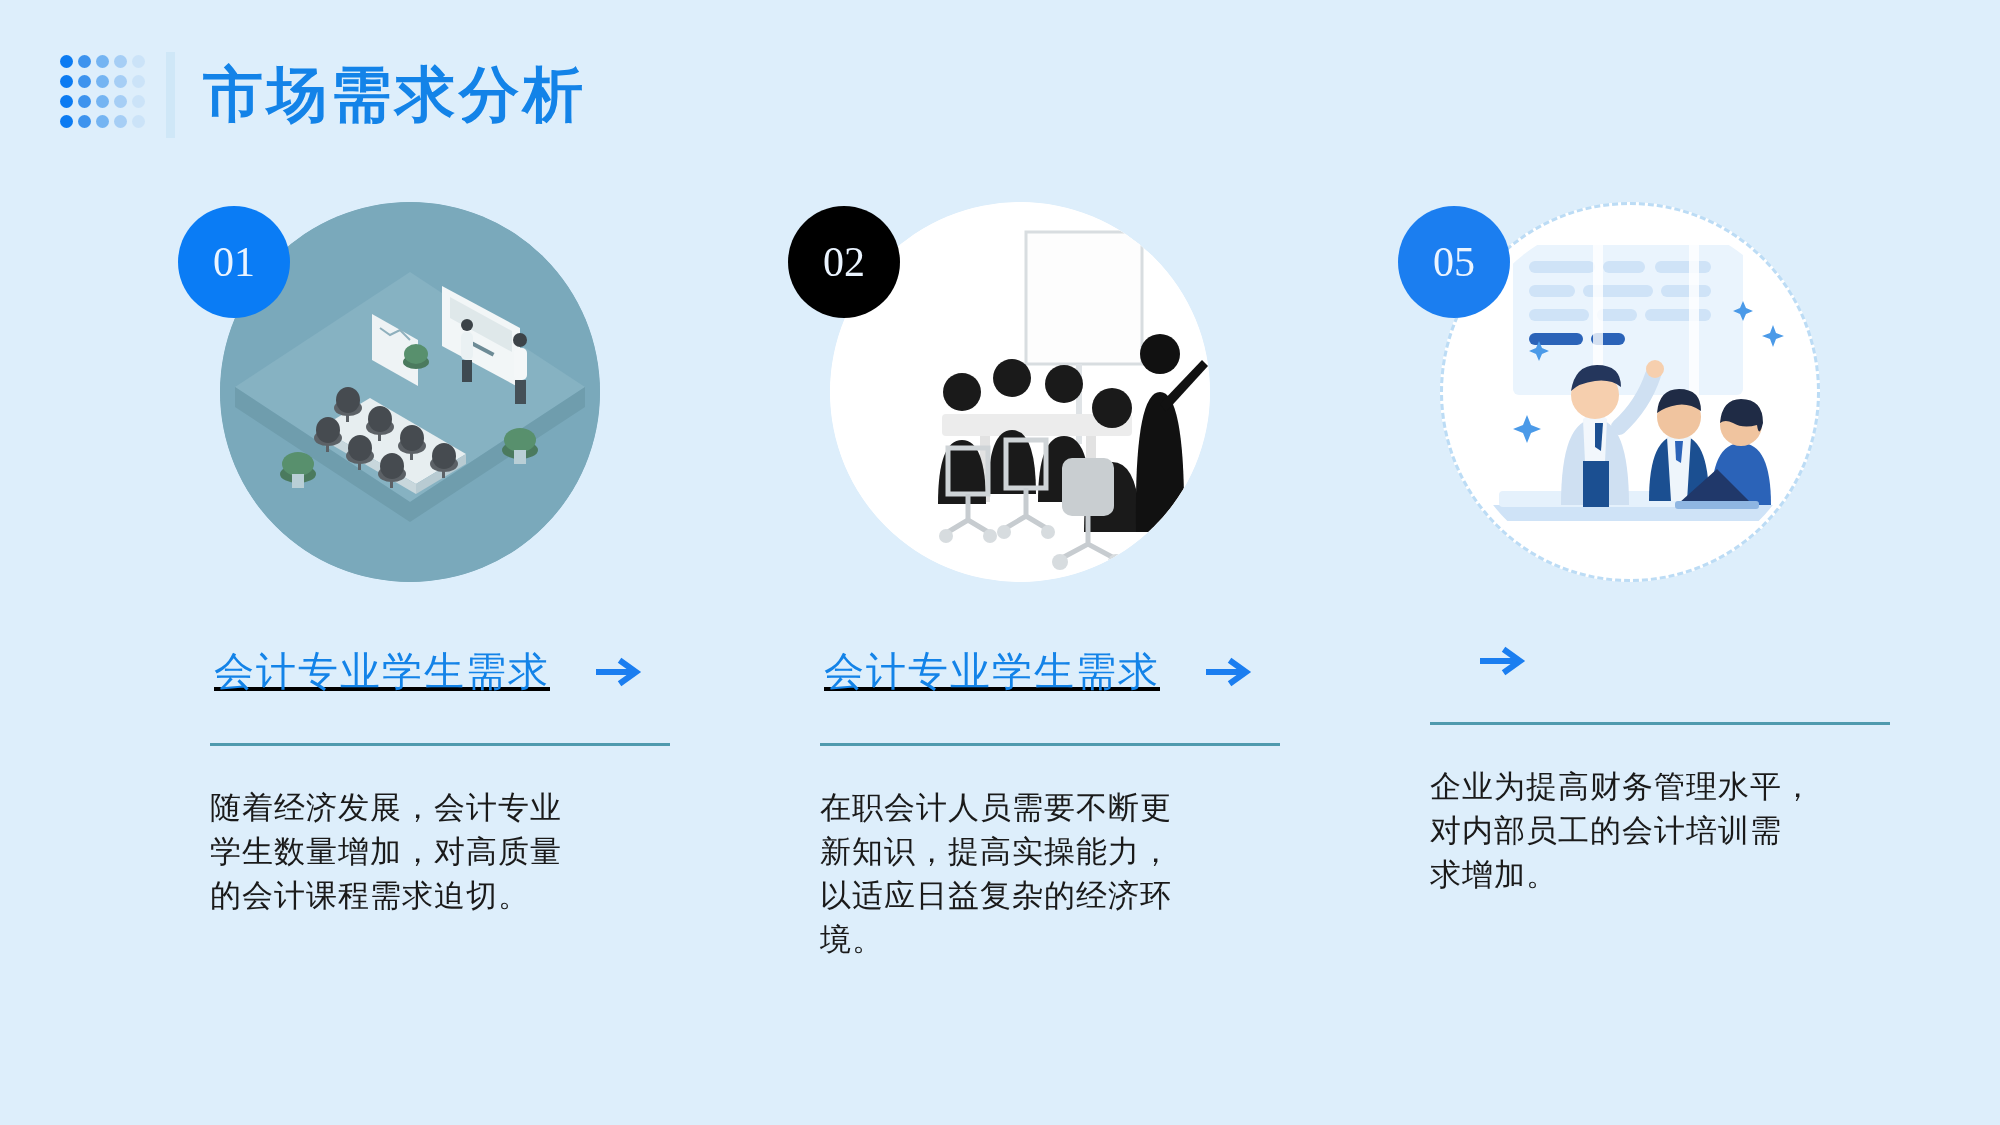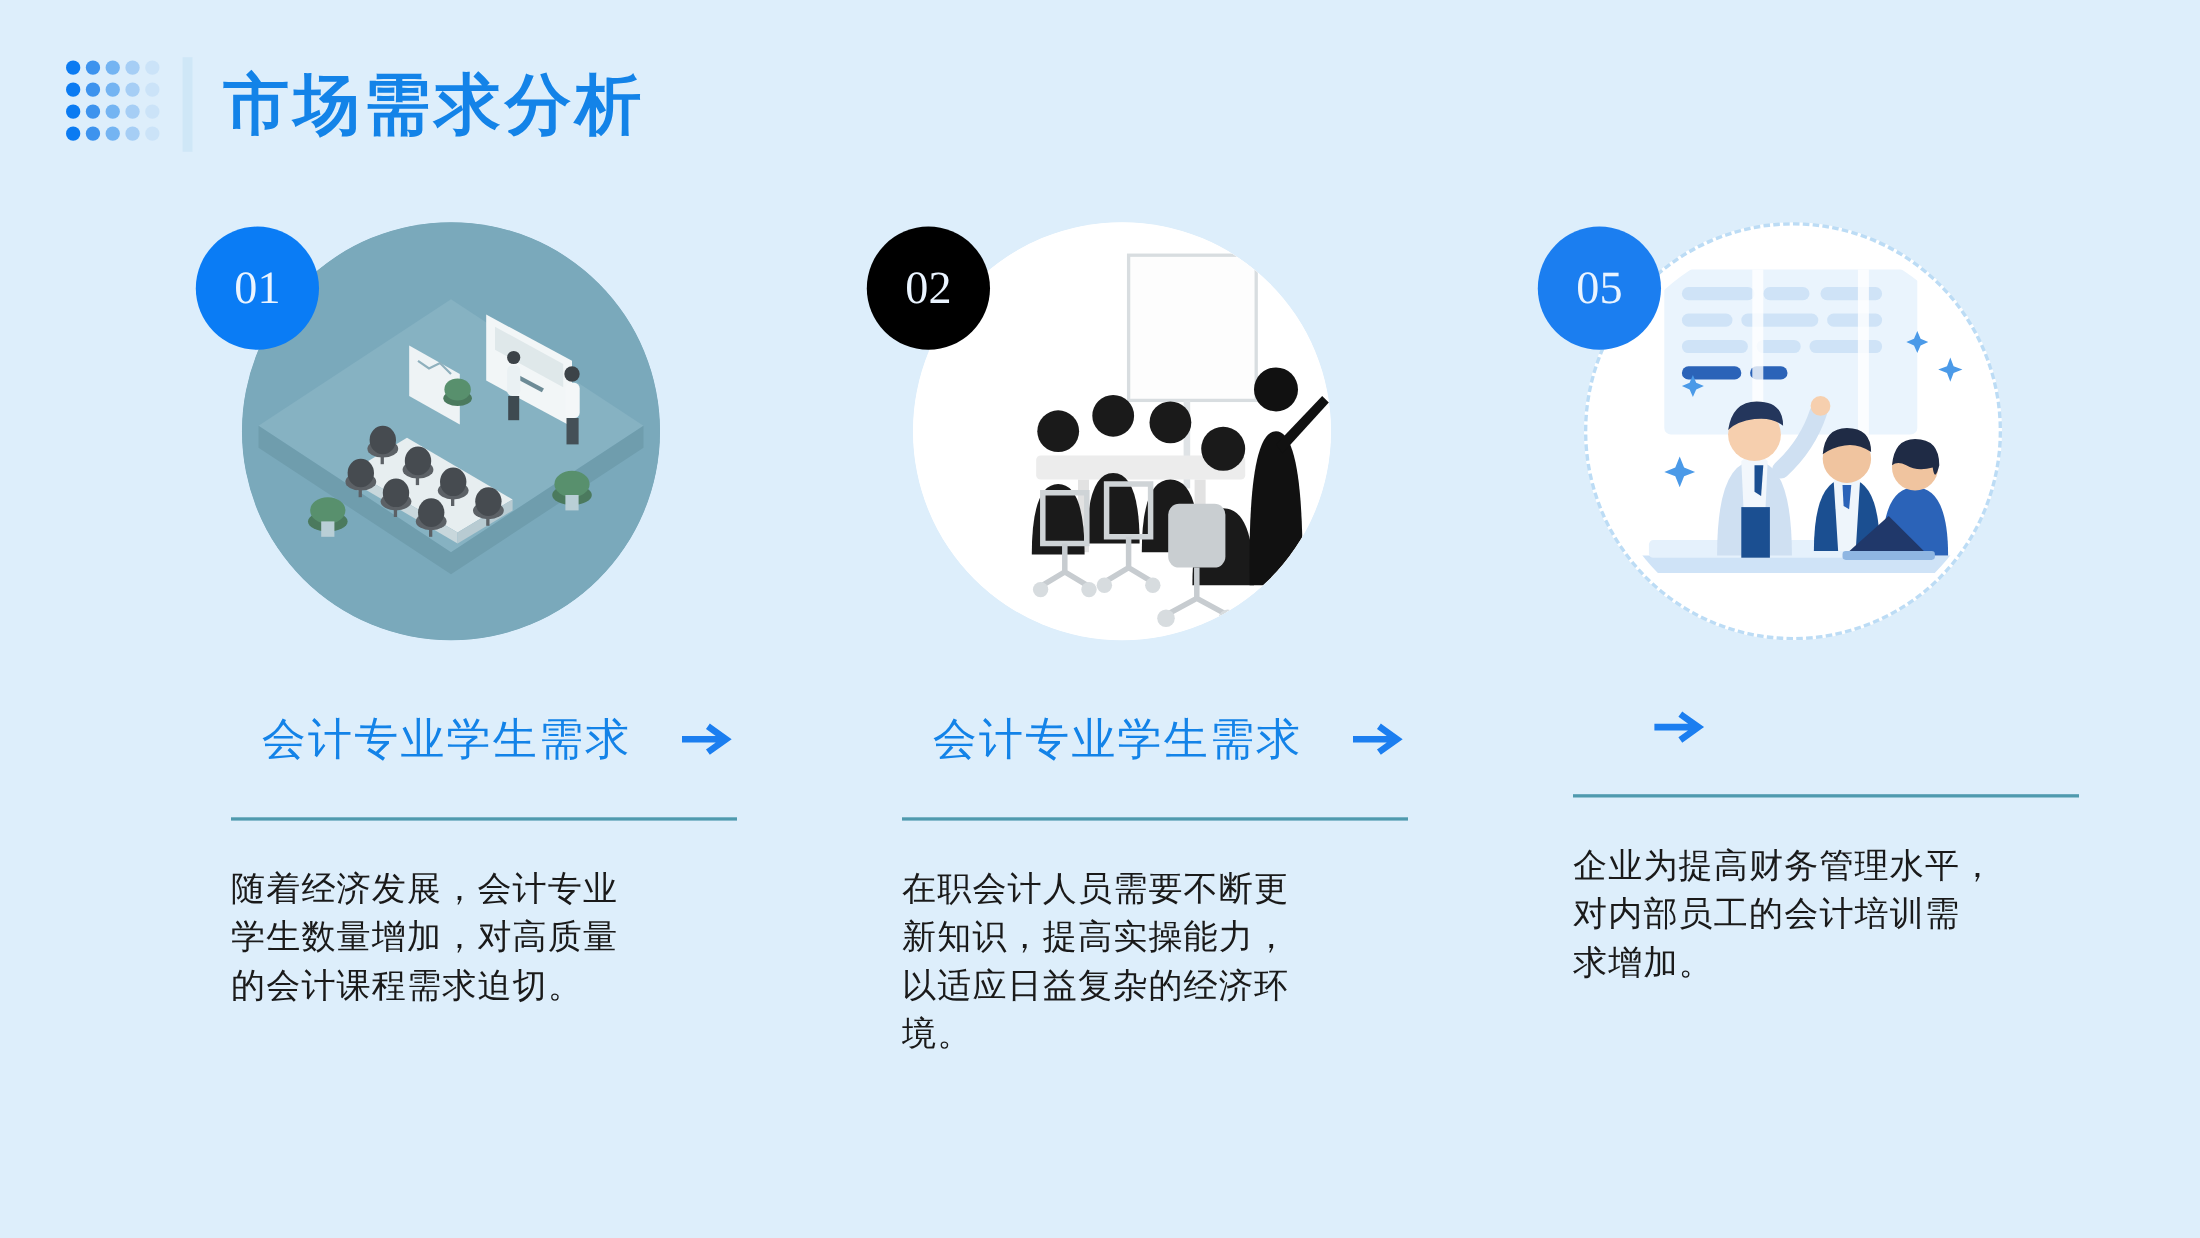--- a/index.html
+++ b/index.html
@@ -27,21 +27,21 @@
   .card:nth-child(2){ margin-left:-10px; }
   .card:nth-child(3){ margin-left:-10px; }
 
   .media{ position:relative; width:380px; height:380px; margin-left:70px; }
   .circle-img{ position:absolute; left:0; top:0; width:380px; height:380px; border-radius:50%;
                overflow:hidden; }
   .badge{ position:absolute; left:-42px; top:4px; width:112px; height:112px; border-radius:50%;
           display:flex; align-items:center; justify-content:center;
           font-family:"Liberation Serif", serif; font-size:42px; color:#eaf4ff; z-index:3; }
 
-  .headrow{ display:flex; align-items:center; margin:62px 0 0 88px; }
+  .headrow{ display:flex; align-items:center; margin:62px 0 0 64px;text-decoration:underline; }
   .card-heading{ font-family:"Liberation Serif", serif; font-size:40px; color:#1383e8;
                  letter-spacing:2px; white-space:nowrap; }
   .arrow{ margin-left:46px; width:48px; height:34px; flex:none; }
 
   .divider{ width:460px; height:3px; background:#4f9aae; margin:44px 0 0 60px; }
 
   .body-text{ margin:40px 0 0 60px; width:400px;
               font-family:Liberation Sans, sans-serif; font-size:31px; line-height:1.42;
               color:#1a1a1a; white-space:pre-line; letter-spacing:1px; }
 

